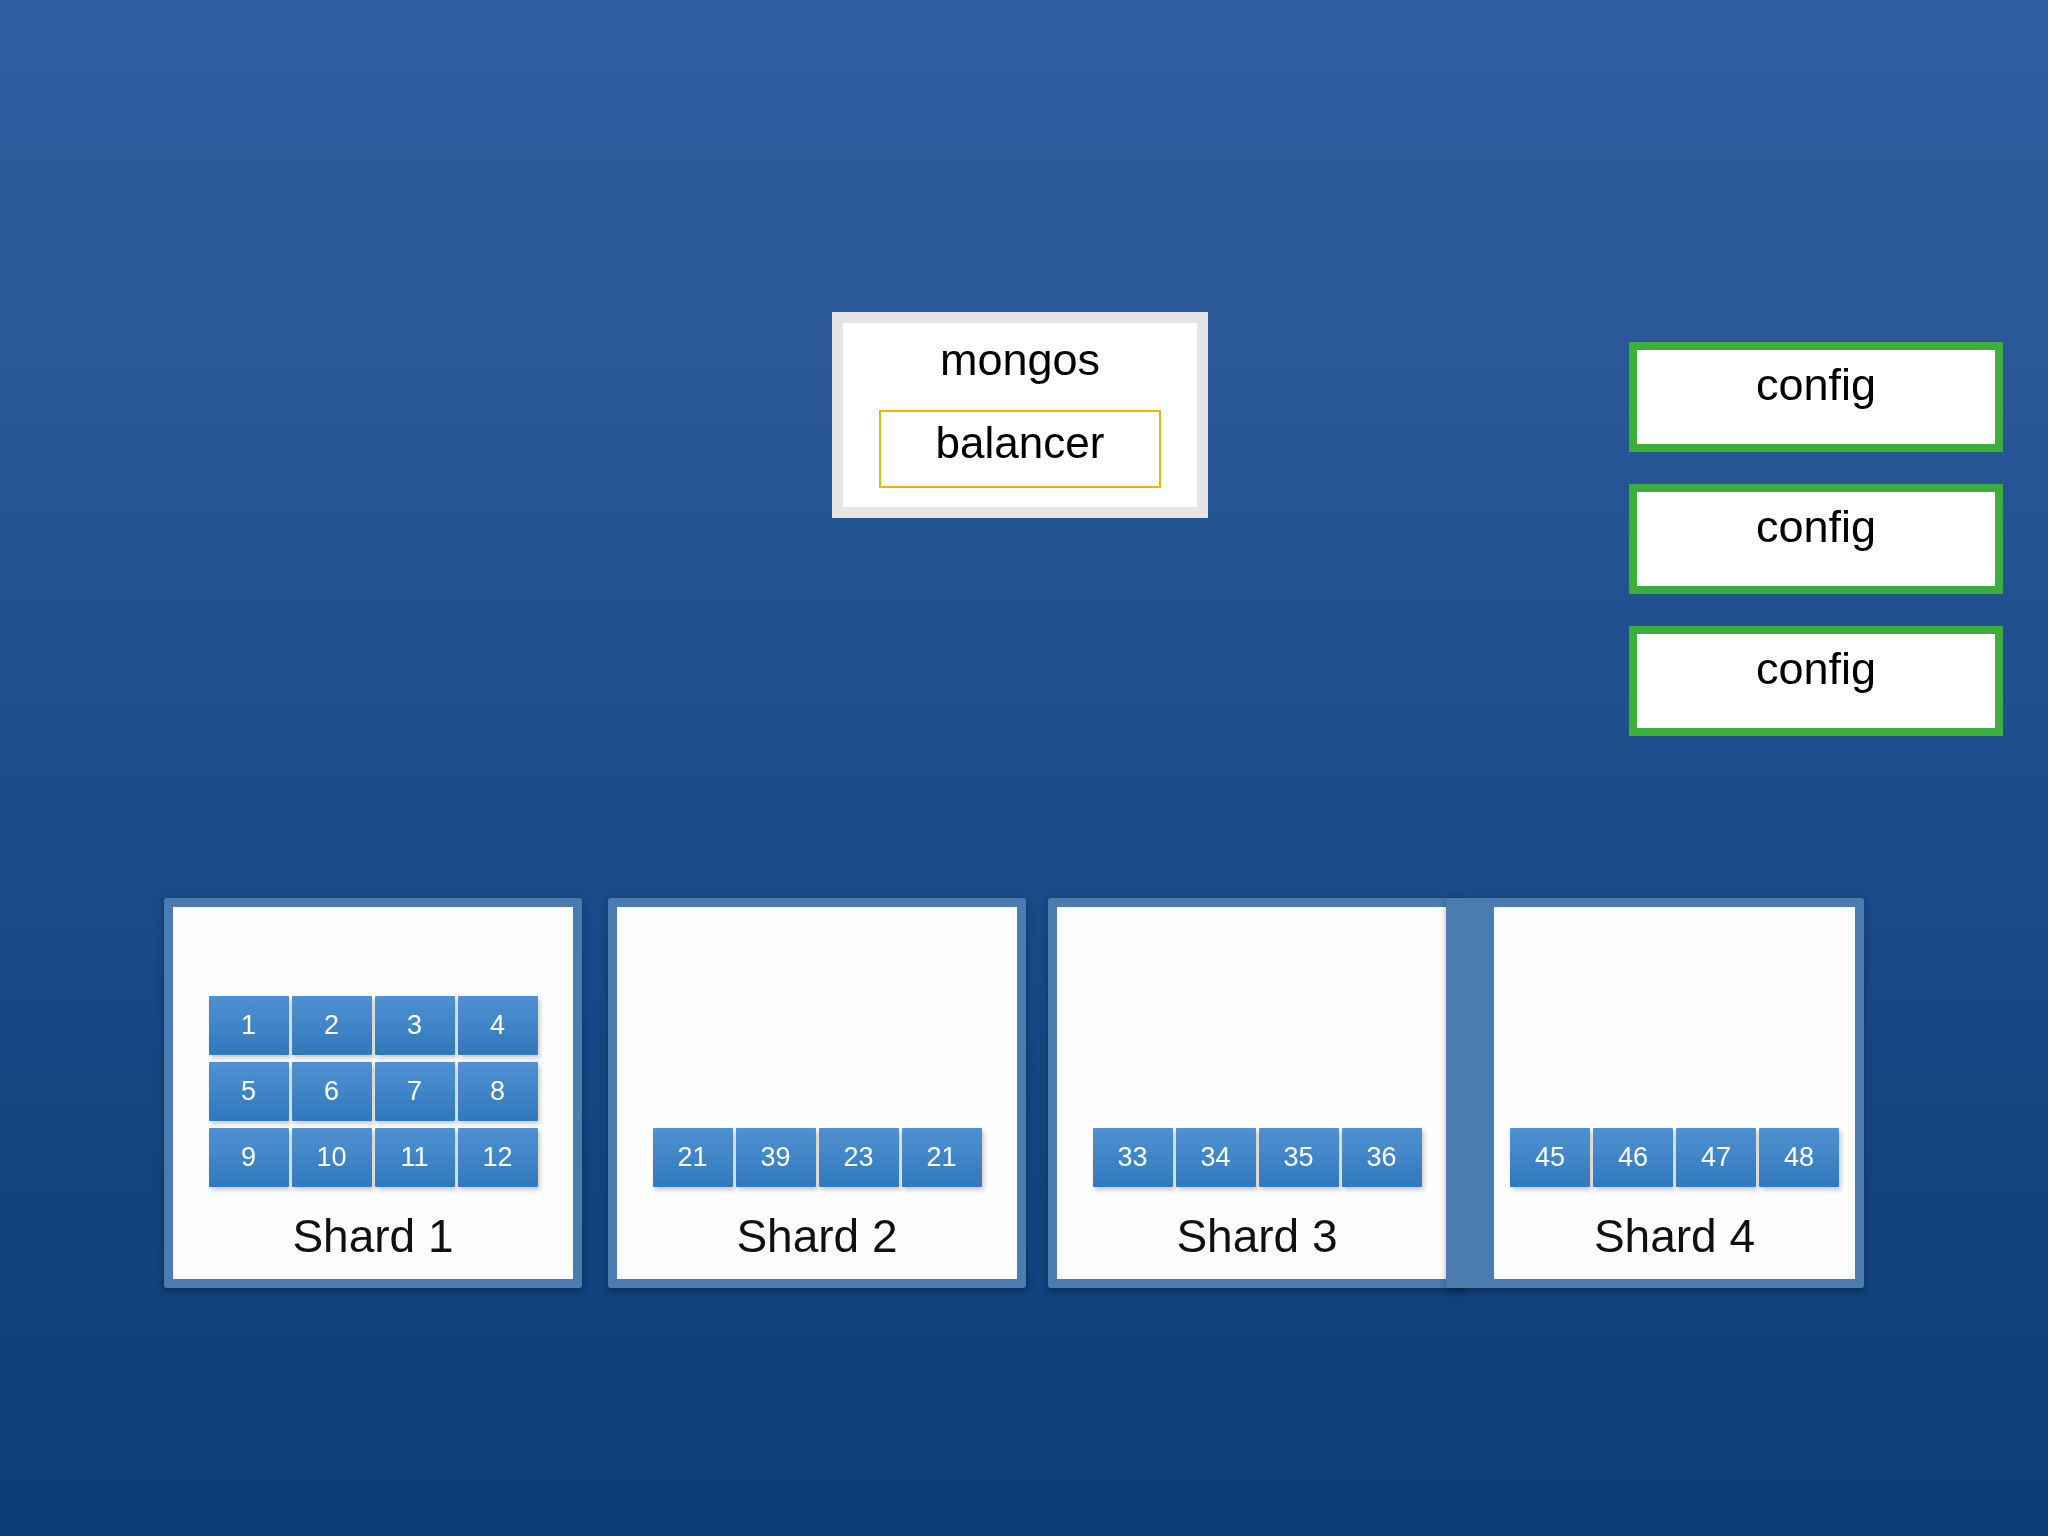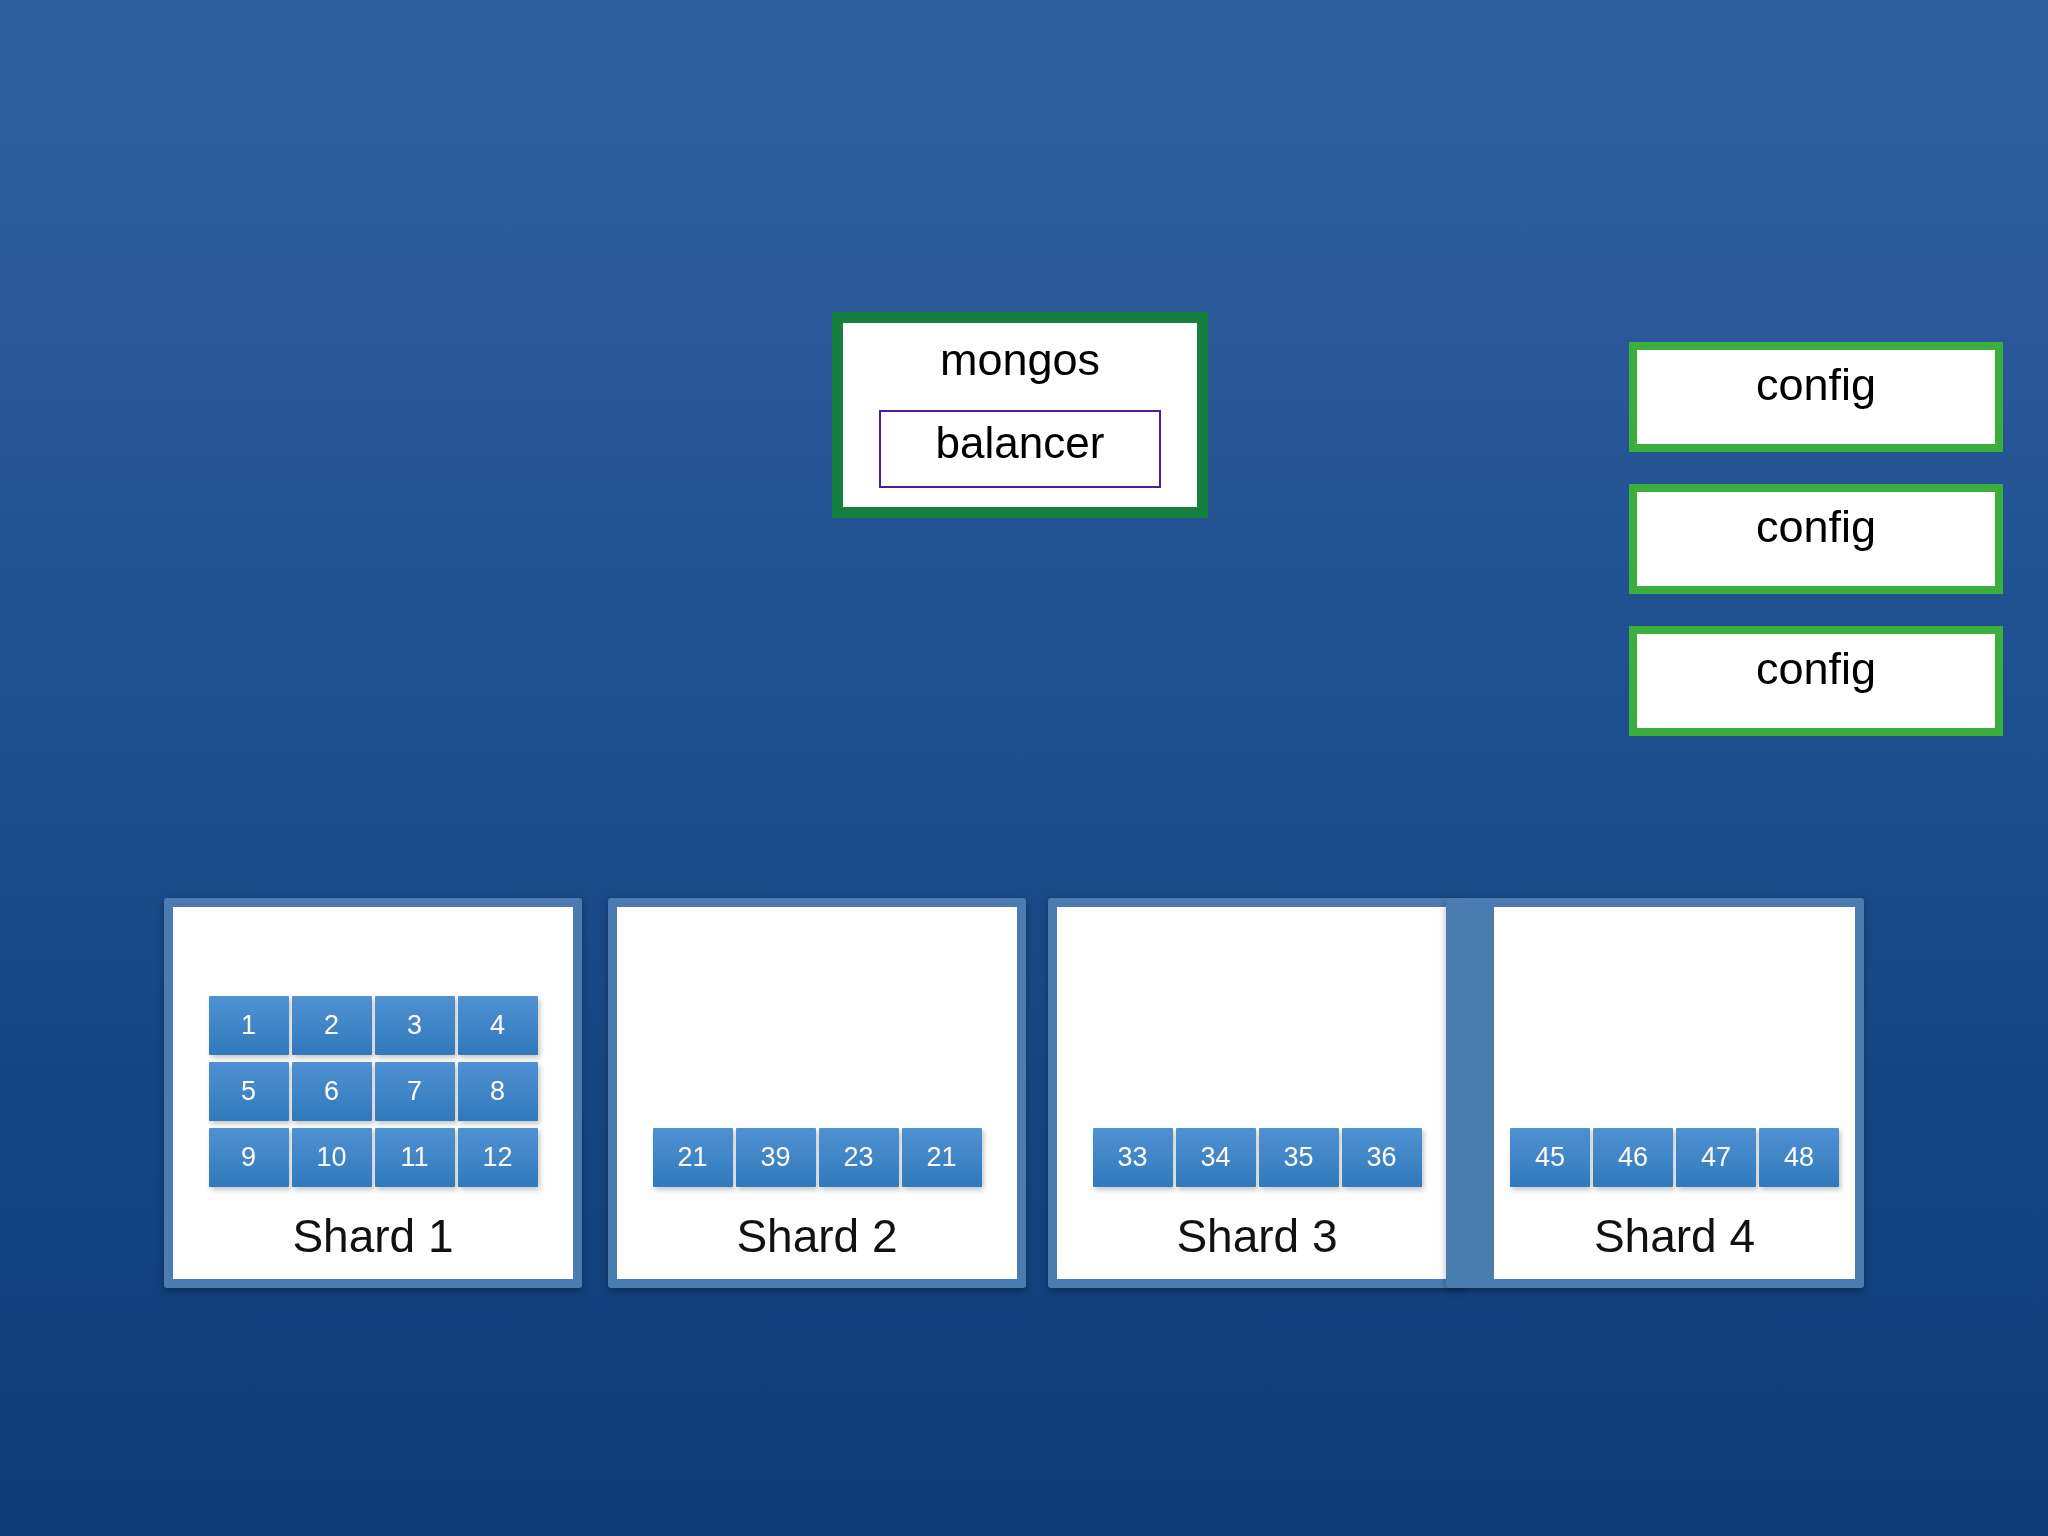--- a/index.html
+++ b/index.html
@@ -42,21 +42,21 @@
     white-space: nowrap;
   }
 
   
   #mongos-node {
     position: absolute;
     left: 832px;
     top: 312px;
     width: 376px;
     height: 206px;
-    background: #15803d;
+    background: #e5e5e5;
     padding: 11px;
   }
   #mongos-inner {
     width: 100%;
     height: 100%;
     background: #ffffff;
     position: relative;
   }
   #mongos-label {
     position: absolute;
@@ -67,21 +67,21 @@
     font-size: 45px;
     color: #000000;
     line-height: 1.1;
   }
   #balancer-box {
     position: absolute;
     left: 36px;
     top: 87px;
     width: 282px;
     height: 78px;
-    border: 2px solid #4c1d95;
+    border: 2px solid #eab308;
     background: #ffffff;
   }
   #balancer-label {
     position: absolute;
     left: 0;
     top: 7px;
     width: 100%;
     text-align: center;
     font-size: 44px;
     color: #000000;

